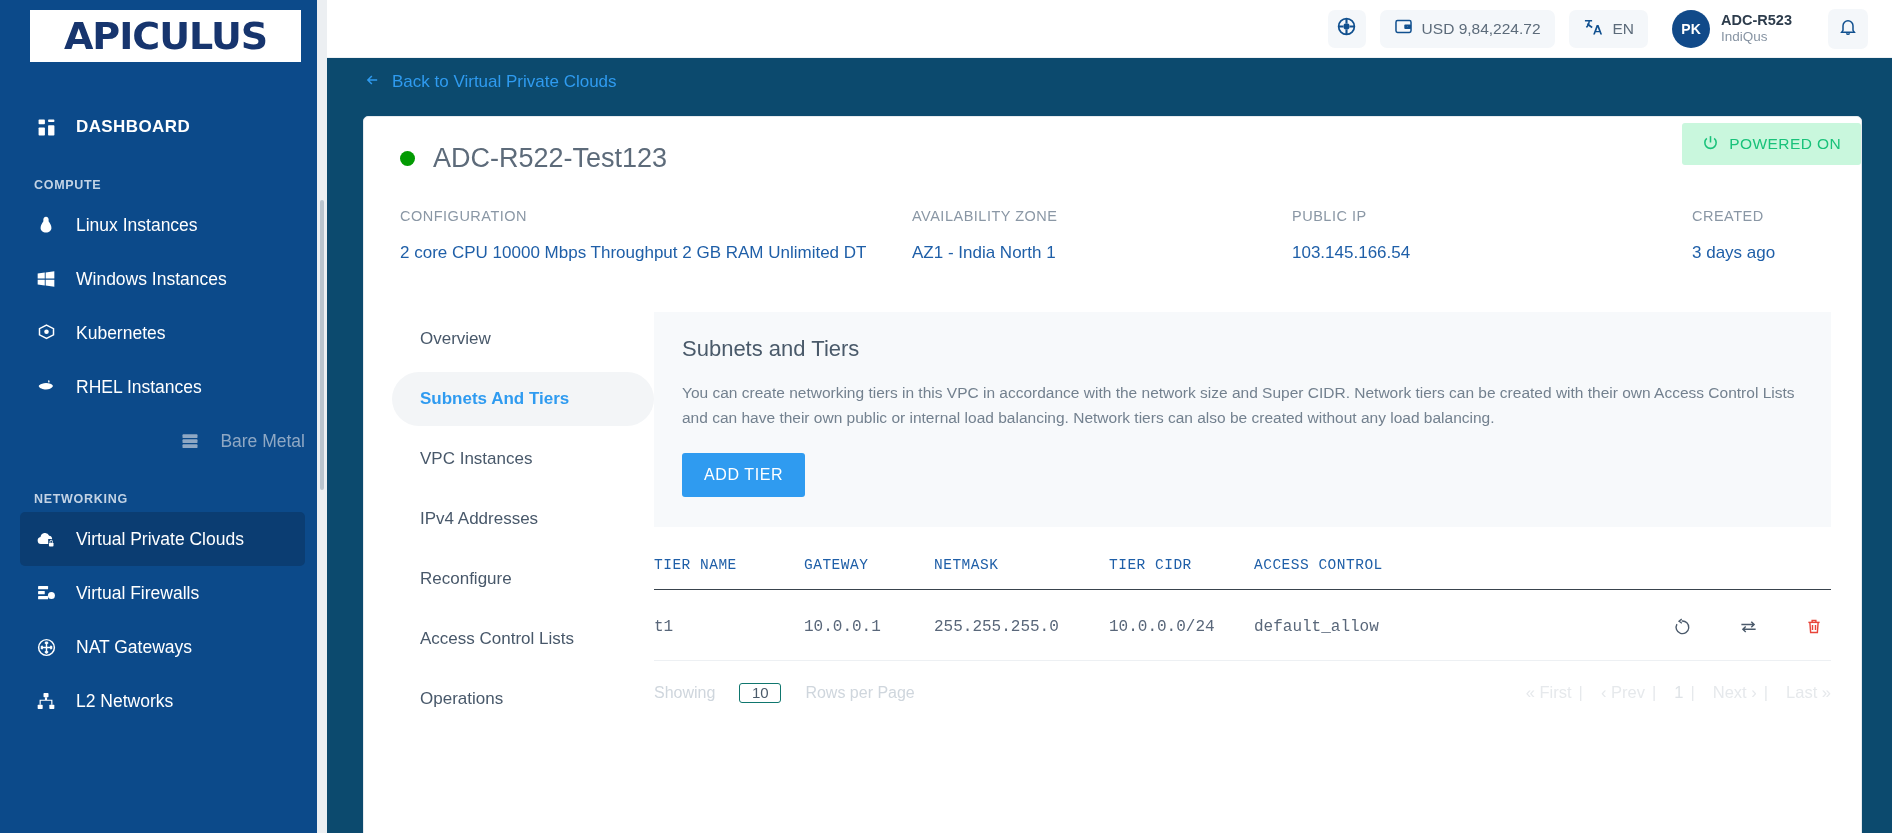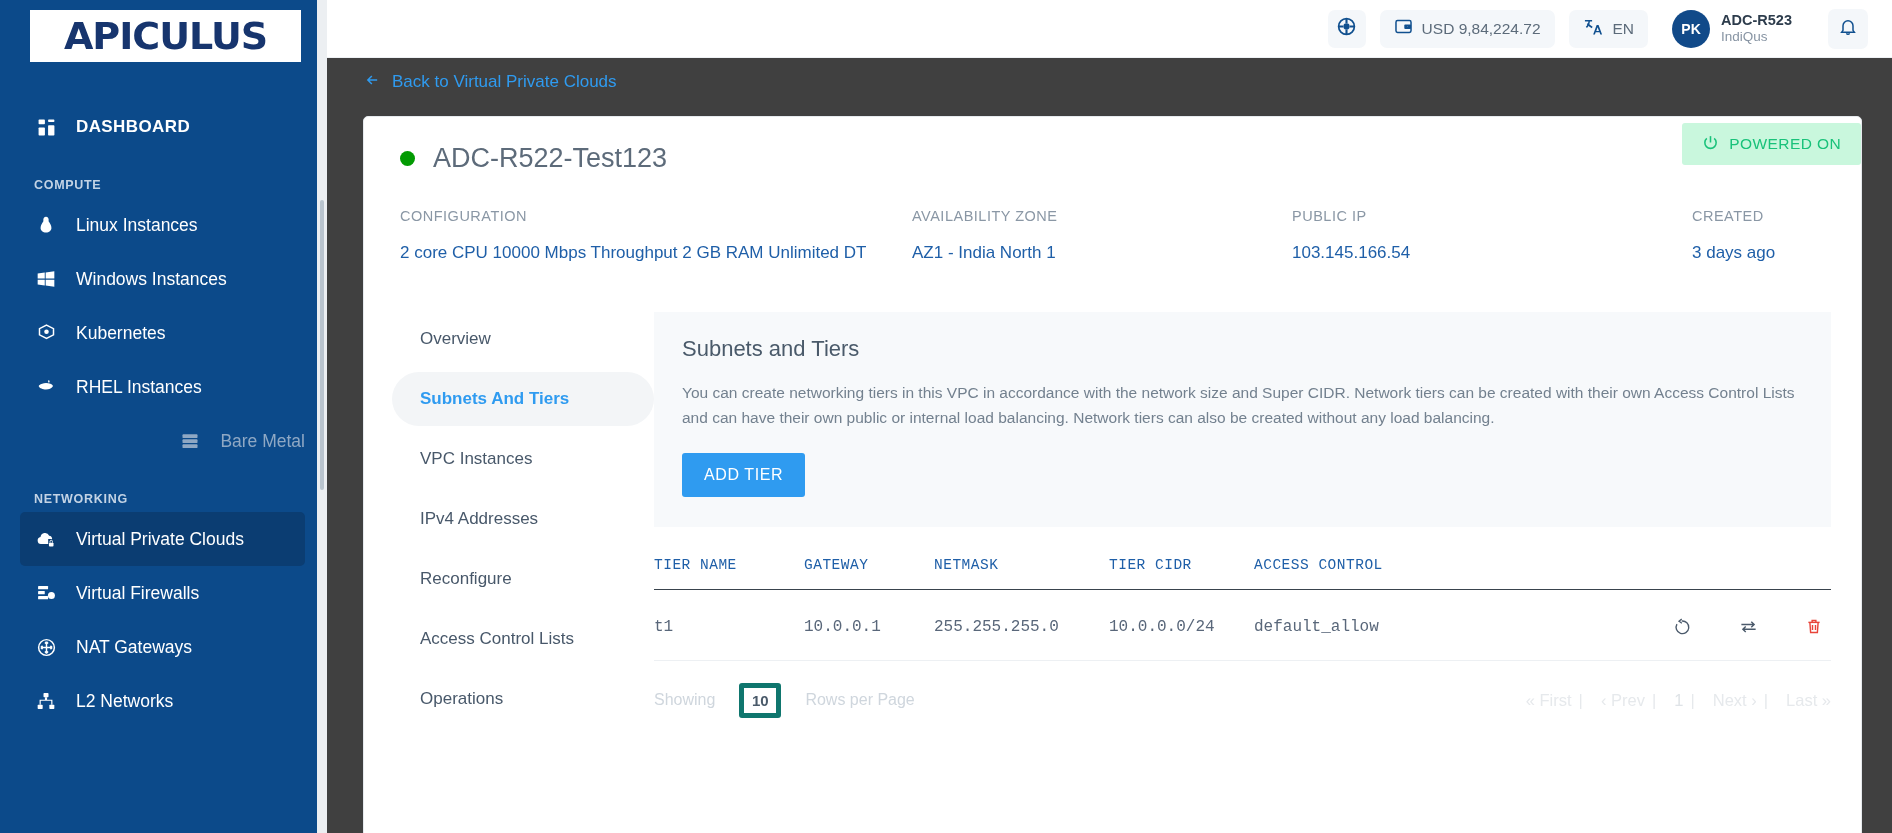--- a/index.html
+++ b/index.html
@@ -55,21 +55,21 @@
     letter-spacing: .7px;
     margin: 24px 0 6px 34px;
   }
   .sb-scroll {
     position: absolute; right: 3px; top: 200px;
     width: 4px; height: 290px; background: #b9c4ce; border-radius: 3px;
   }
   .sb-edge { position: absolute; right: 0; top: 0; width: 10px; height: 833px; background: #eceff2; }
 
   
-  .main { flex: 1 1 auto; height: 833px; background: #404040; position: relative; overflow: hidden; }
+  .main { flex: 1 1 auto; height: 833px; background: #0c4a6e; position: relative; overflow: hidden; }
 
   .topbar {
     height: 58px; background: #ffffff;
     display: flex; align-items: center; justify-content: flex-end;
     padding-right: 24px; gap: 14px;
     border-bottom: 1px solid #eef1f4;
   }
   .tb-chip {
     background: #f4f7fa; border-radius: 7px;
     height: 38px; display: flex; align-items: center; gap: 9px;
@@ -155,25 +155,24 @@
   .th-name, .td-name { width: 150px; }
   .th-gw,   .td-gw   { width: 130px; }
   .th-nm,   .td-nm   { width: 175px; }
   .th-cidr, .td-cidr { width: 145px; }
   .td-actions { text-align: right; }
   .act { display: inline-flex; align-items: center; justify-content: center; width: 34px; height: 30px; margin-left: 22px; cursor: pointer; vertical-align: middle; }
 
   .pager { display: flex; align-items: center; justify-content: space-between; padding: 22px 0 0 0; }
   .pager-left { display: flex; align-items: center; gap: 24px; font-size: 16px; color: #cfd6dd; }
   .rows-input {
-    width: 42px; height: 35px; text-align: center;
-    border: 5px solid #0f766e; border-radius: 3px;
+    width: 42px; height: 20px; text-align: center;
+    border: 1px solid #0f766e; border-radius: 3px;
     font-size: 15px; color: #4a5a6a; background: #fff;
     font-family: "Liberation Sans", sans-serif;
-    font-weight: bold;
   }
   .pager-right { display: flex; align-items: center; gap: 7px; font-size: 16.5px; color: #e6e9ec; }
   .pg { cursor: pointer; margin-left: 11px; }
   .pg.num { color: #dfe3e7; }
 </style>
 </head>
 <body>
 
 <div class="app">
 

